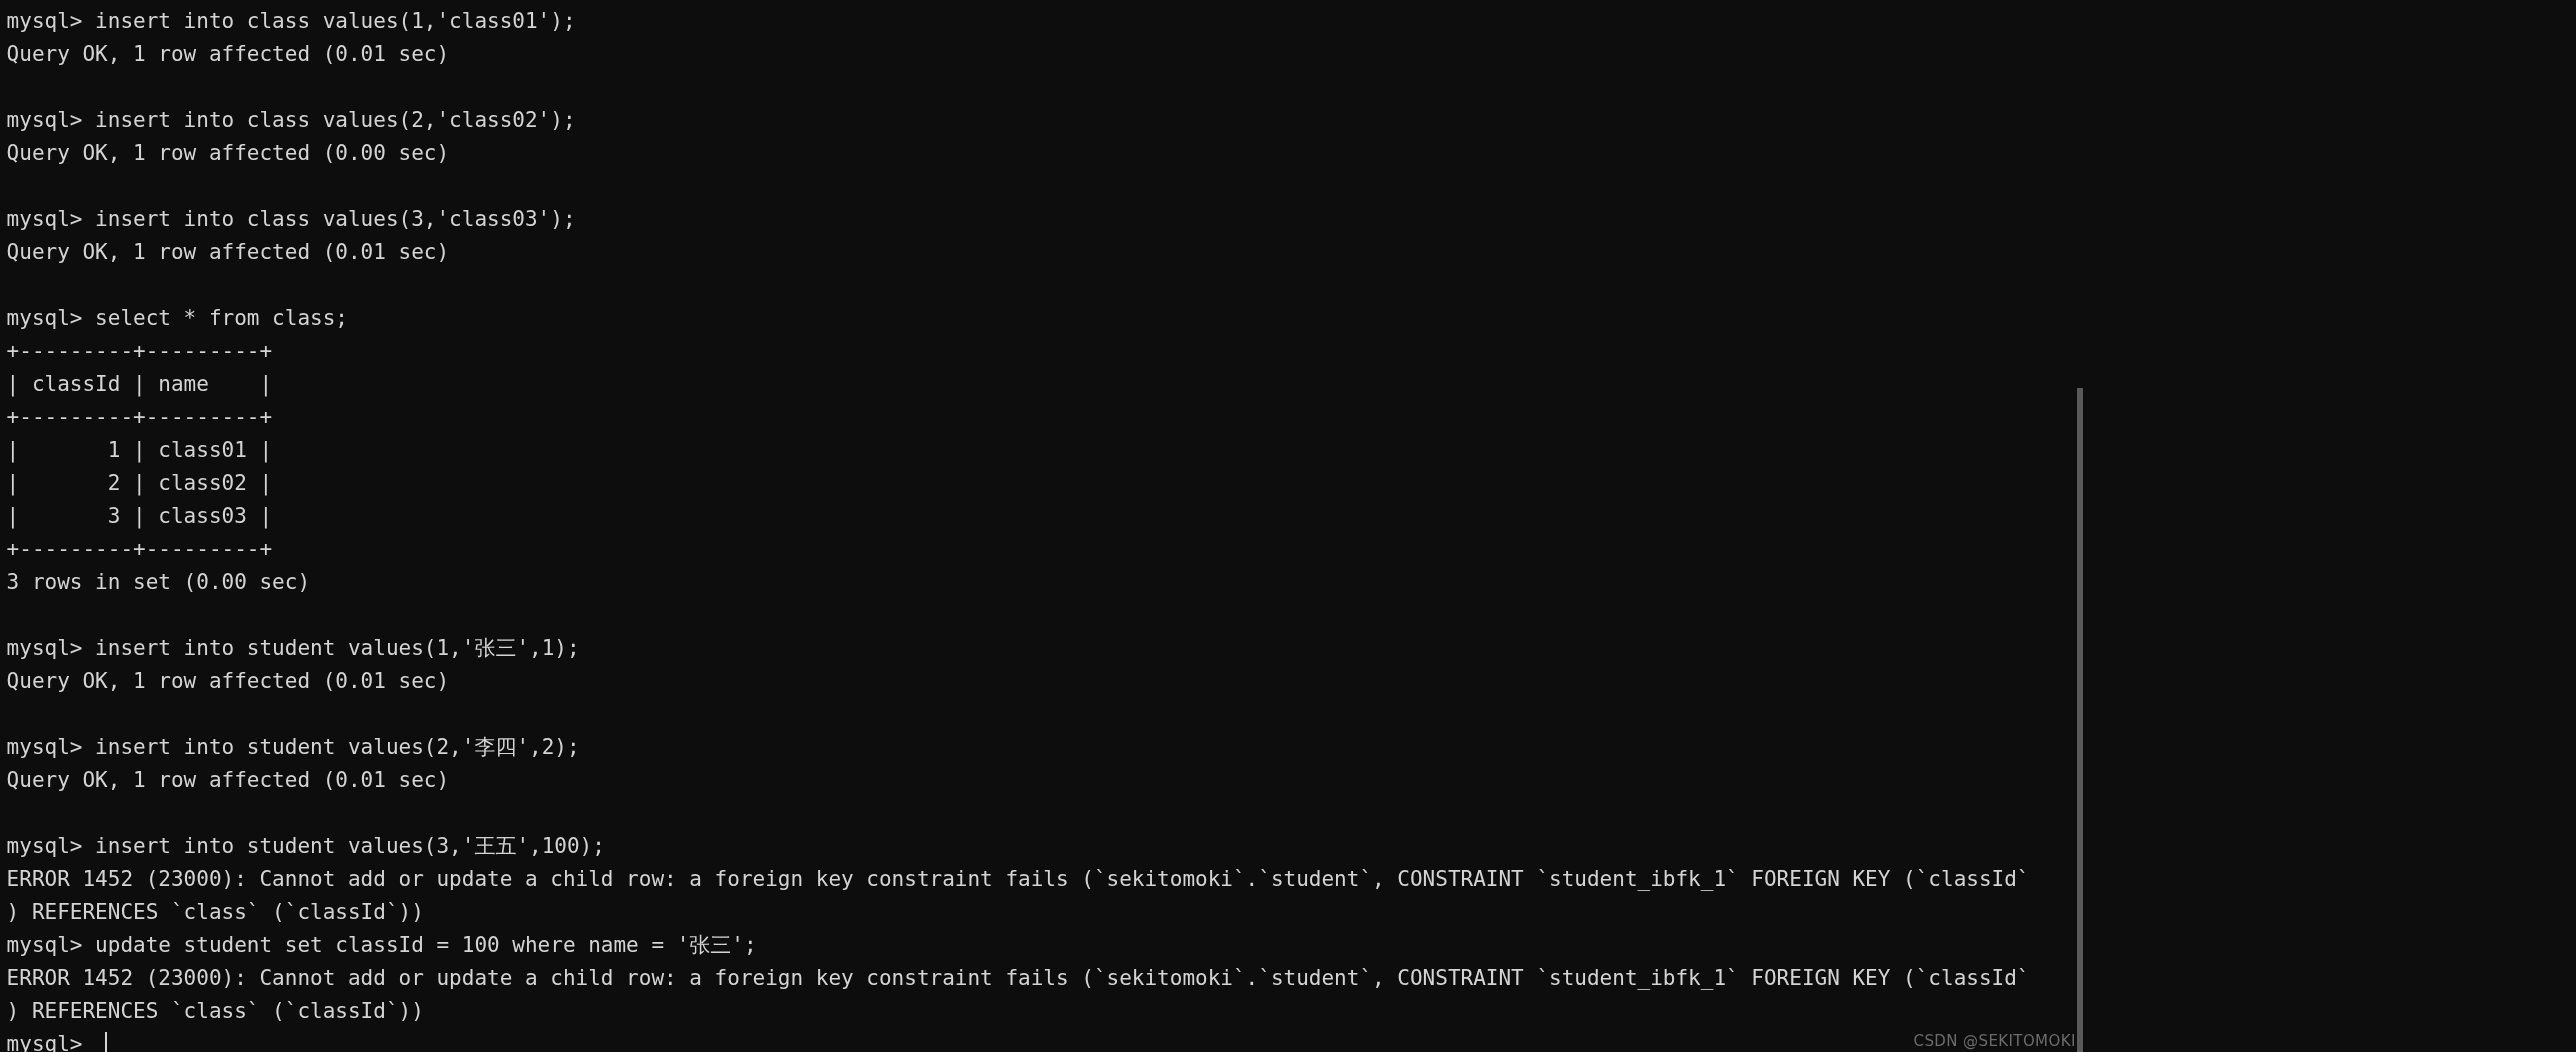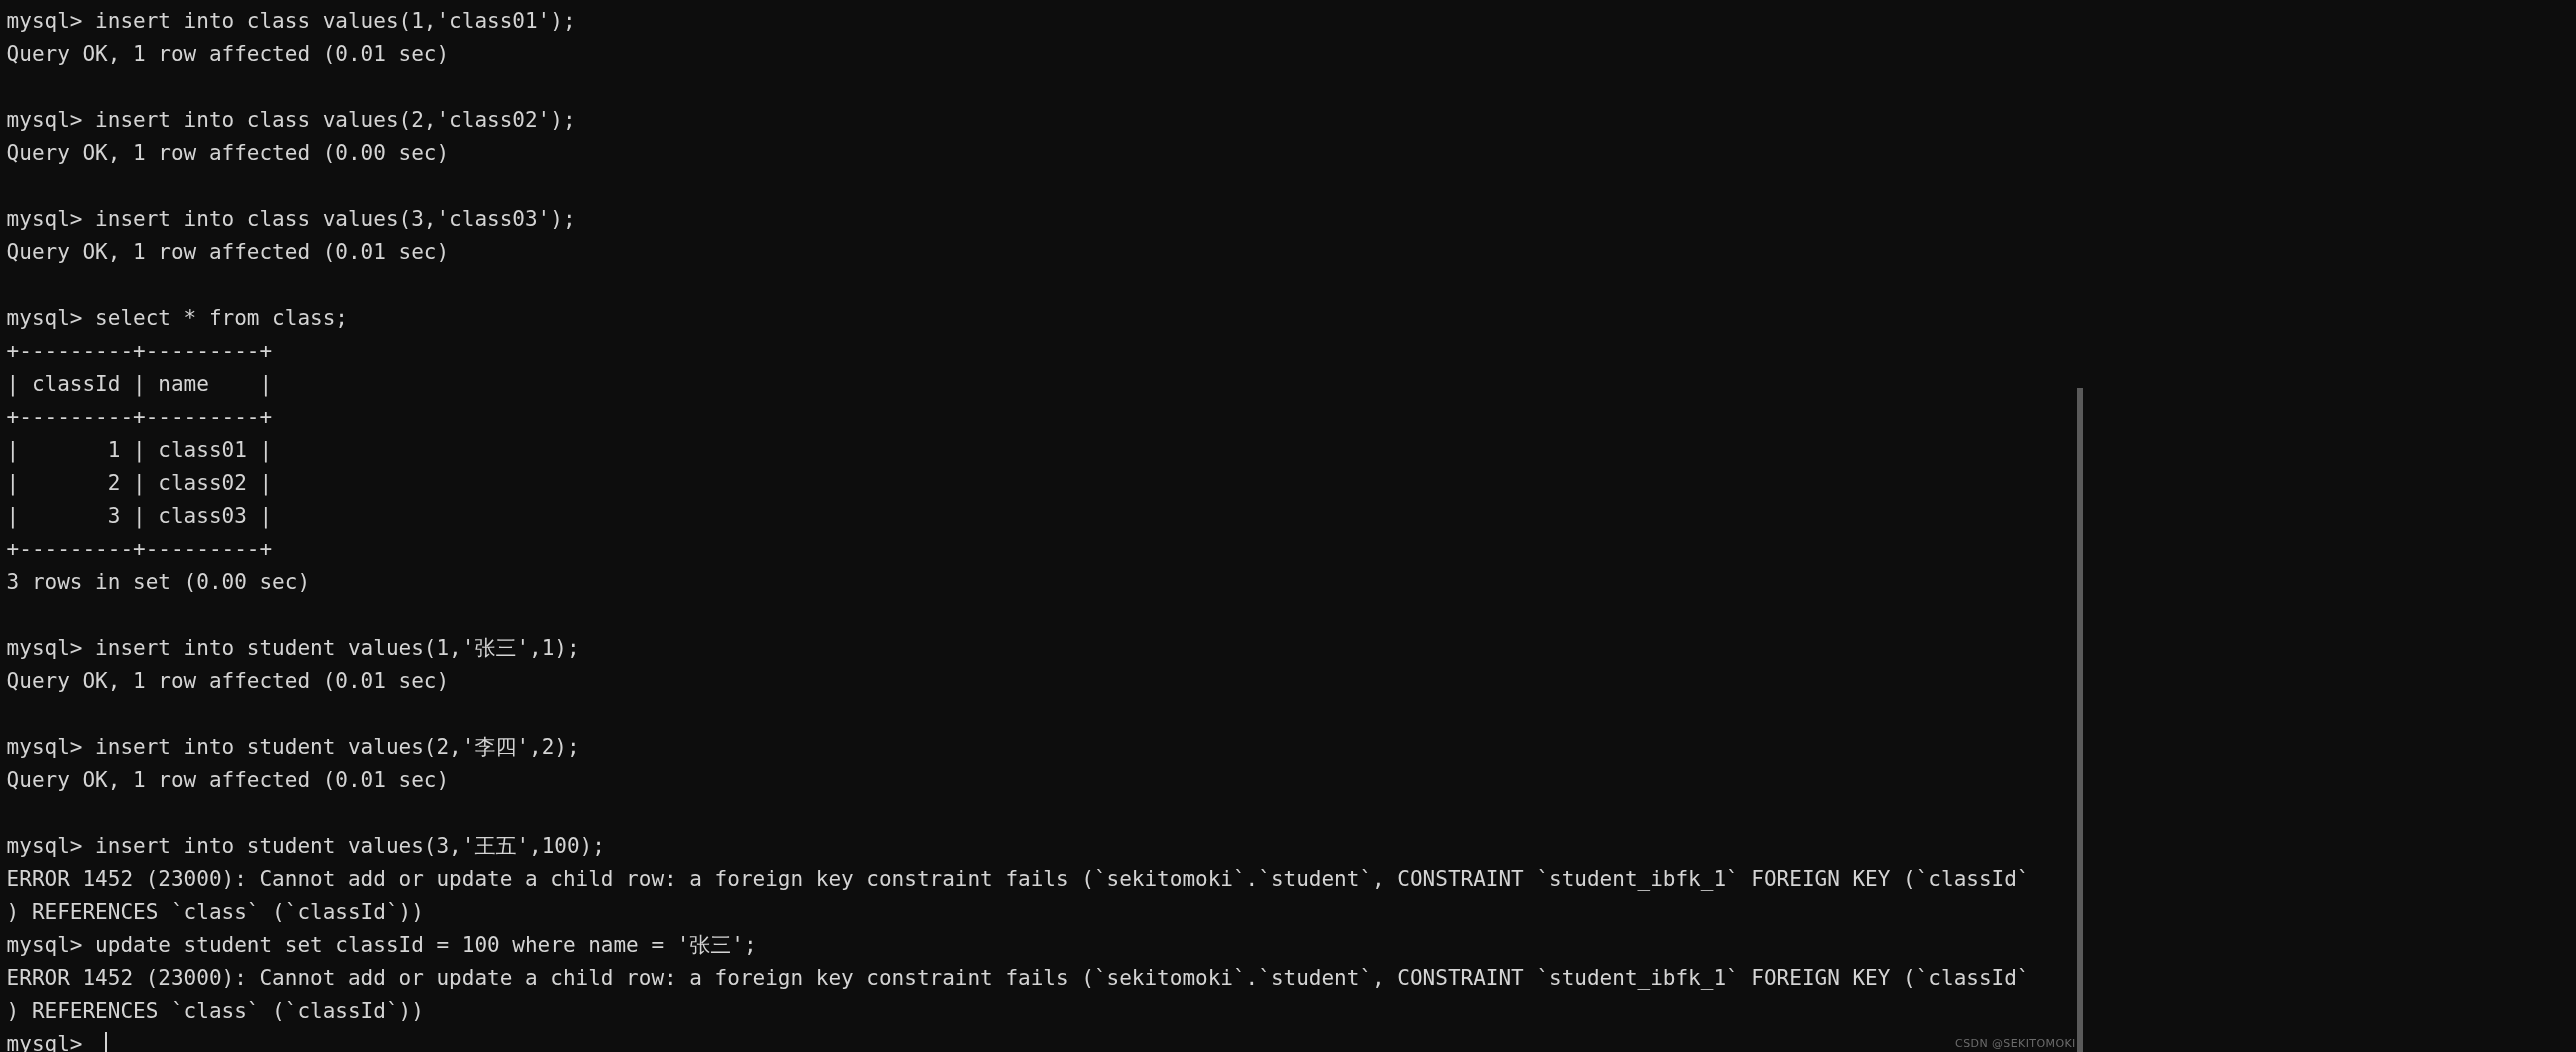--- a/index.html
+++ b/index.html
@@ -58,21 +58,21 @@
     width: 5.8px;
     height: 665px;
     background: #5a5a5a;
     border-radius: 0;
   }
   #watermark {
     position: absolute;
     right: 8.3px;
     bottom: 3.3px;
     font-family: "DejaVu Sans", "Liberation Sans", sans-serif;
-    font-size: 11px;
+    font-size: 15px;
     color: #6b6b6b;
     letter-spacing: 0.4px;
     white-space: pre;
   }
 </style>
 </head>
 <body>
 
 <div id="terminal">
 

